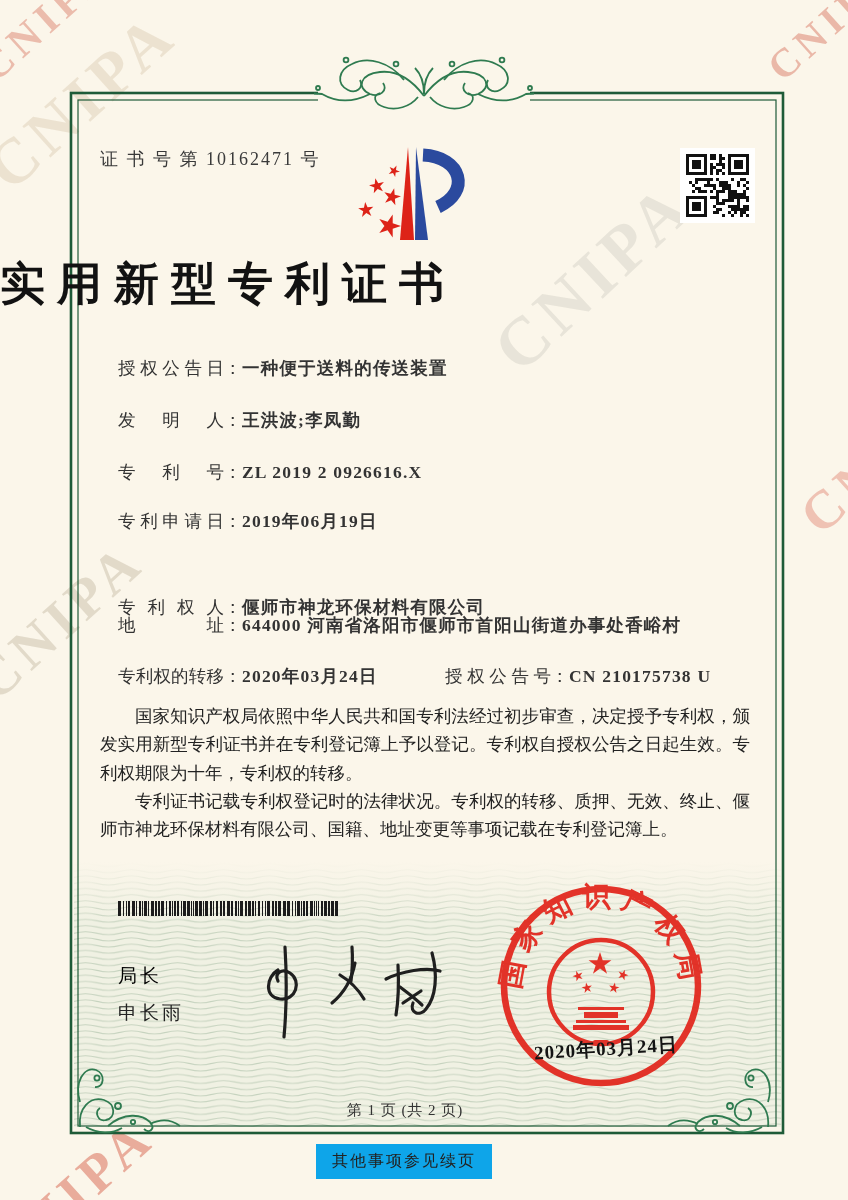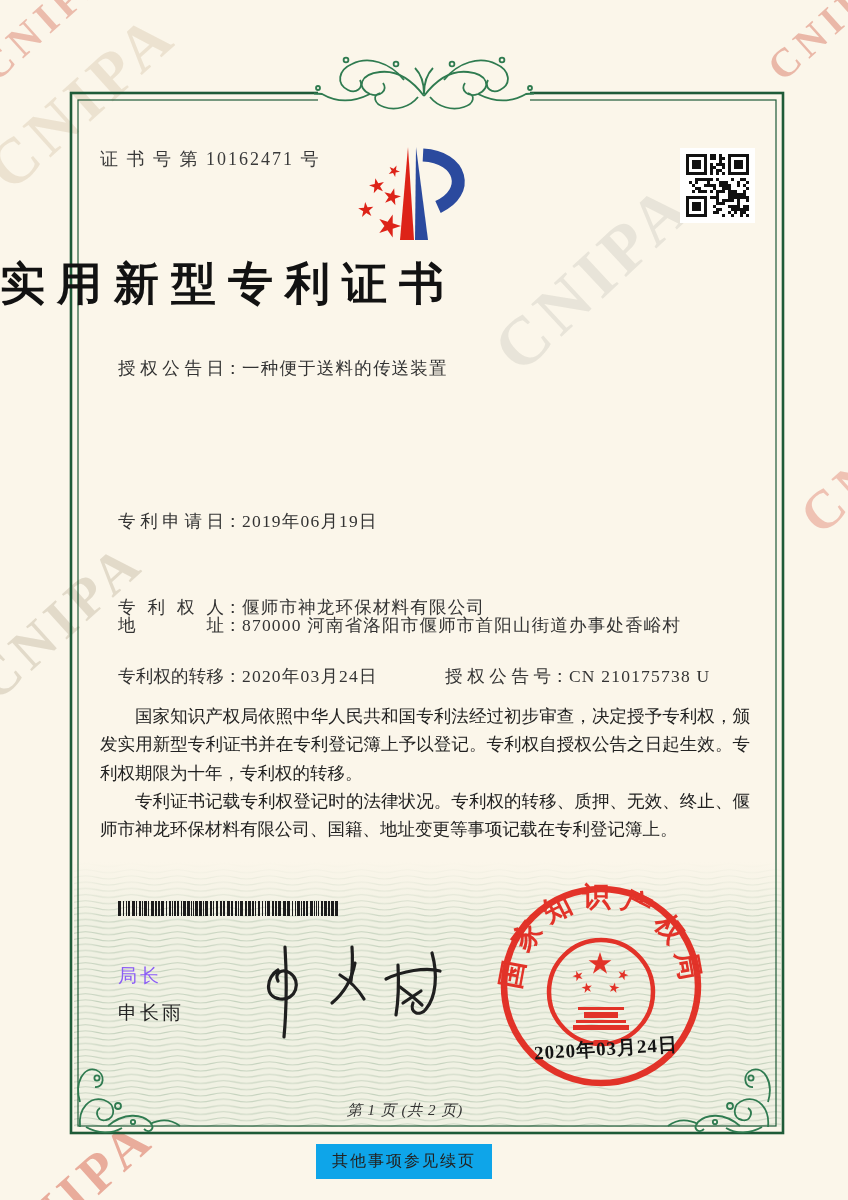--- a/index.html
+++ b/index.html
@@ -11,38 +11,38 @@
       letter-spacing:6px;transform-origin:left top;white-space:nowrap;pointer-events:none;}
   
   #cert-number{left:100px;top:147px;font-size:18px;letter-spacing:2px;color:#3a3a3a;}
   #title{left:0;top:254px;width:836px;text-align:left;font-size:45px;font-weight:bold;
          letter-spacing:12px;color:#121212;}
   
   .frow{position:absolute;left:118px;font-size:17.5px;color:#333;white-space:nowrap;}
   .flabel{display:inline-block;width:106px;text-align:justify;text-align-last:justify;
           vertical-align:bottom;}
   .fcolon{display:inline-block;width:18px;}
-  .fvalue{letter-spacing:1.2px;}
+  .fvalue{letter-spacing:1.2px;font-weight:bold;}
   .fpair2{position:absolute;left:327px;top:0;}
   
   #body-text{left:100px;top:702px;width:650px;font-size:17.5px;line-height:1.62;
              color:#222;text-align:justify;}
   #body-text p{margin:0;text-indent:2em;}
   
   #wave-fade{left:74px;top:862px;width:707px;height:60px;
              background:linear-gradient(#fbf6ea,rgba(251,246,234,0));}
   
-  #sig-title{left:118px;top:963px;font-size:19px;color:#8b5cf6;letter-spacing:3px;}
+  #sig-title{left:118px;top:963px;font-size:19px;color:#000000;letter-spacing:3px;}
   #sig-name{left:118px;top:1000px;font-size:19px;color:#222;letter-spacing:3px;}
   
   #seal-date{left:528px;top:1036px;width:156px;text-align:center;font-size:19px;
              font-weight:bold;color:#141414;transform:rotate(-3.5deg);letter-spacing:1px;}
   
   #page-footer{left:405px;top:1101px;transform:translateX(-50%);font-size:15px;color:#333;
-               letter-spacing:1px;font-style:italic;}
+               letter-spacing:1px;}
   #cont-note{left:404px;top:1144px;transform:translateX(-50%);background:#0ea5e9;
              padding:7px 16px;font-size:16px;color:#222;letter-spacing:2px;white-space:nowrap;}
 </style>
 </head>
 <body>
 
 <div id="page">
 
   <span class="wm" style="left:-30px;top:55px;font-size:42px;color:rgba(205,80,58,0.35);transform:rotate(-42deg);">CNIPA</span>
   <span class="wm" style="left:-28px;top:150px;font-size:64px;color:rgba(216,198,170,0.40);transform:rotate(-42deg);">CNIPA</span>
@@ -343,28 +343,34 @@
         <rect x="54" y="60" width="3" height="3" fill="#111"></rect>
         <rect x="60" y="60" width="3" height="3" fill="#111"></rect>
       </svg>
   </div>
 
   <div class="abs" id="title">实用新型专利证书</div>
 
   <div class="frow" style="top:356px;">
     <span class="flabel">授权公告日</span><span class="fcolon">：</span><span class="fvalue">一种便于送料的传送装置</span>
   </div>
+  <div class="frow" style="top:408px;">
+    <span class="flabel">发明人</span><span class="fcolon">：</span><span class="fvalue">王洪波;李凤勤</span>
+  </div>
+  <div class="frow" style="top:460px;">
+    <span class="flabel">专利号</span><span class="fcolon">：</span><span class="fvalue">ZL 2019 2 0926616.X</span>
+  </div>
   <div class="frow" style="top:509px;">
     <span class="flabel">专利申请日</span><span class="fcolon">：</span><span class="fvalue">2019年06月19日</span>
   </div>
   <div class="frow" style="top:561px;margin-top:34px;">
     <span class="flabel">专利权人</span><span class="fcolon">：</span><span class="fvalue">偃师市神龙环保材料有限公司</span>
   </div>
   <div class="frow" style="top:613px;">
-    <span class="flabel">地址</span><span class="fcolon">：</span><span class="fvalue">870000 河南省洛阳市偃师市首阳山街道办事处香峪村</span>
+    <span class="flabel">地址</span><span class="fcolon">：</span><span class="fvalue">644000 河南省洛阳市偃师市首阳山街道办事处香峪村</span>
   </div>
   <div class="frow" style="top:664px;">
     <span class="flabel">专利权的转移</span><span class="fcolon">：</span><span class="fvalue">2020年03月24日</span>
     <span class="fpair2">
       <span class="flabel">授权公告号</span><span class="fcolon">：</span><span class="fvalue">CN 210175738 U</span>
     </span>
   </div>
 
   <div class="abs" id="body-text">
     <p>国家知识产权局依照中华人民共和国专利法经过初步审查，决定授予专利权，颁发实用新型专利证书并在专利登记簿上予以登记。专利权自授权公告之日起生效。专利权期限为十年，专利权的转移。</p>

